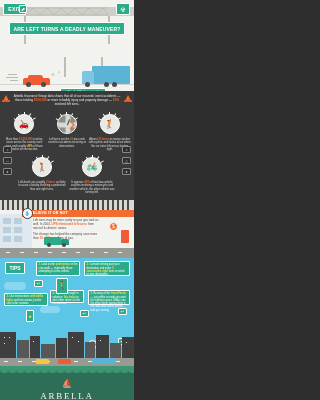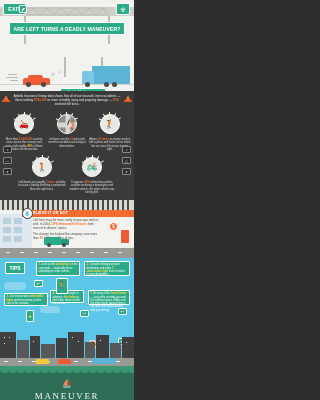--- a/index.html
+++ b/index.html
@@ -577,17 +577,17 @@
       <div class="bush" style="left:88px"></div>
     <div class="bush" style="left:96px"></div>
       <div class="bush" style="left:104px"></div>
     <div class="bush" style="left:112px"></div>
       <div class="bush" style="left:120px"></div>
     <div class="bush" style="left:128px"></div>
   </div>
 
   <div class="footer">
     <div class="logo-mark">⛵</div>
-    <div class="logo-name">MANEUVER</div>
+    <div class="logo-name">ARBELLA</div>
 
   </div>
 
 </div>
 
 </body></html>

